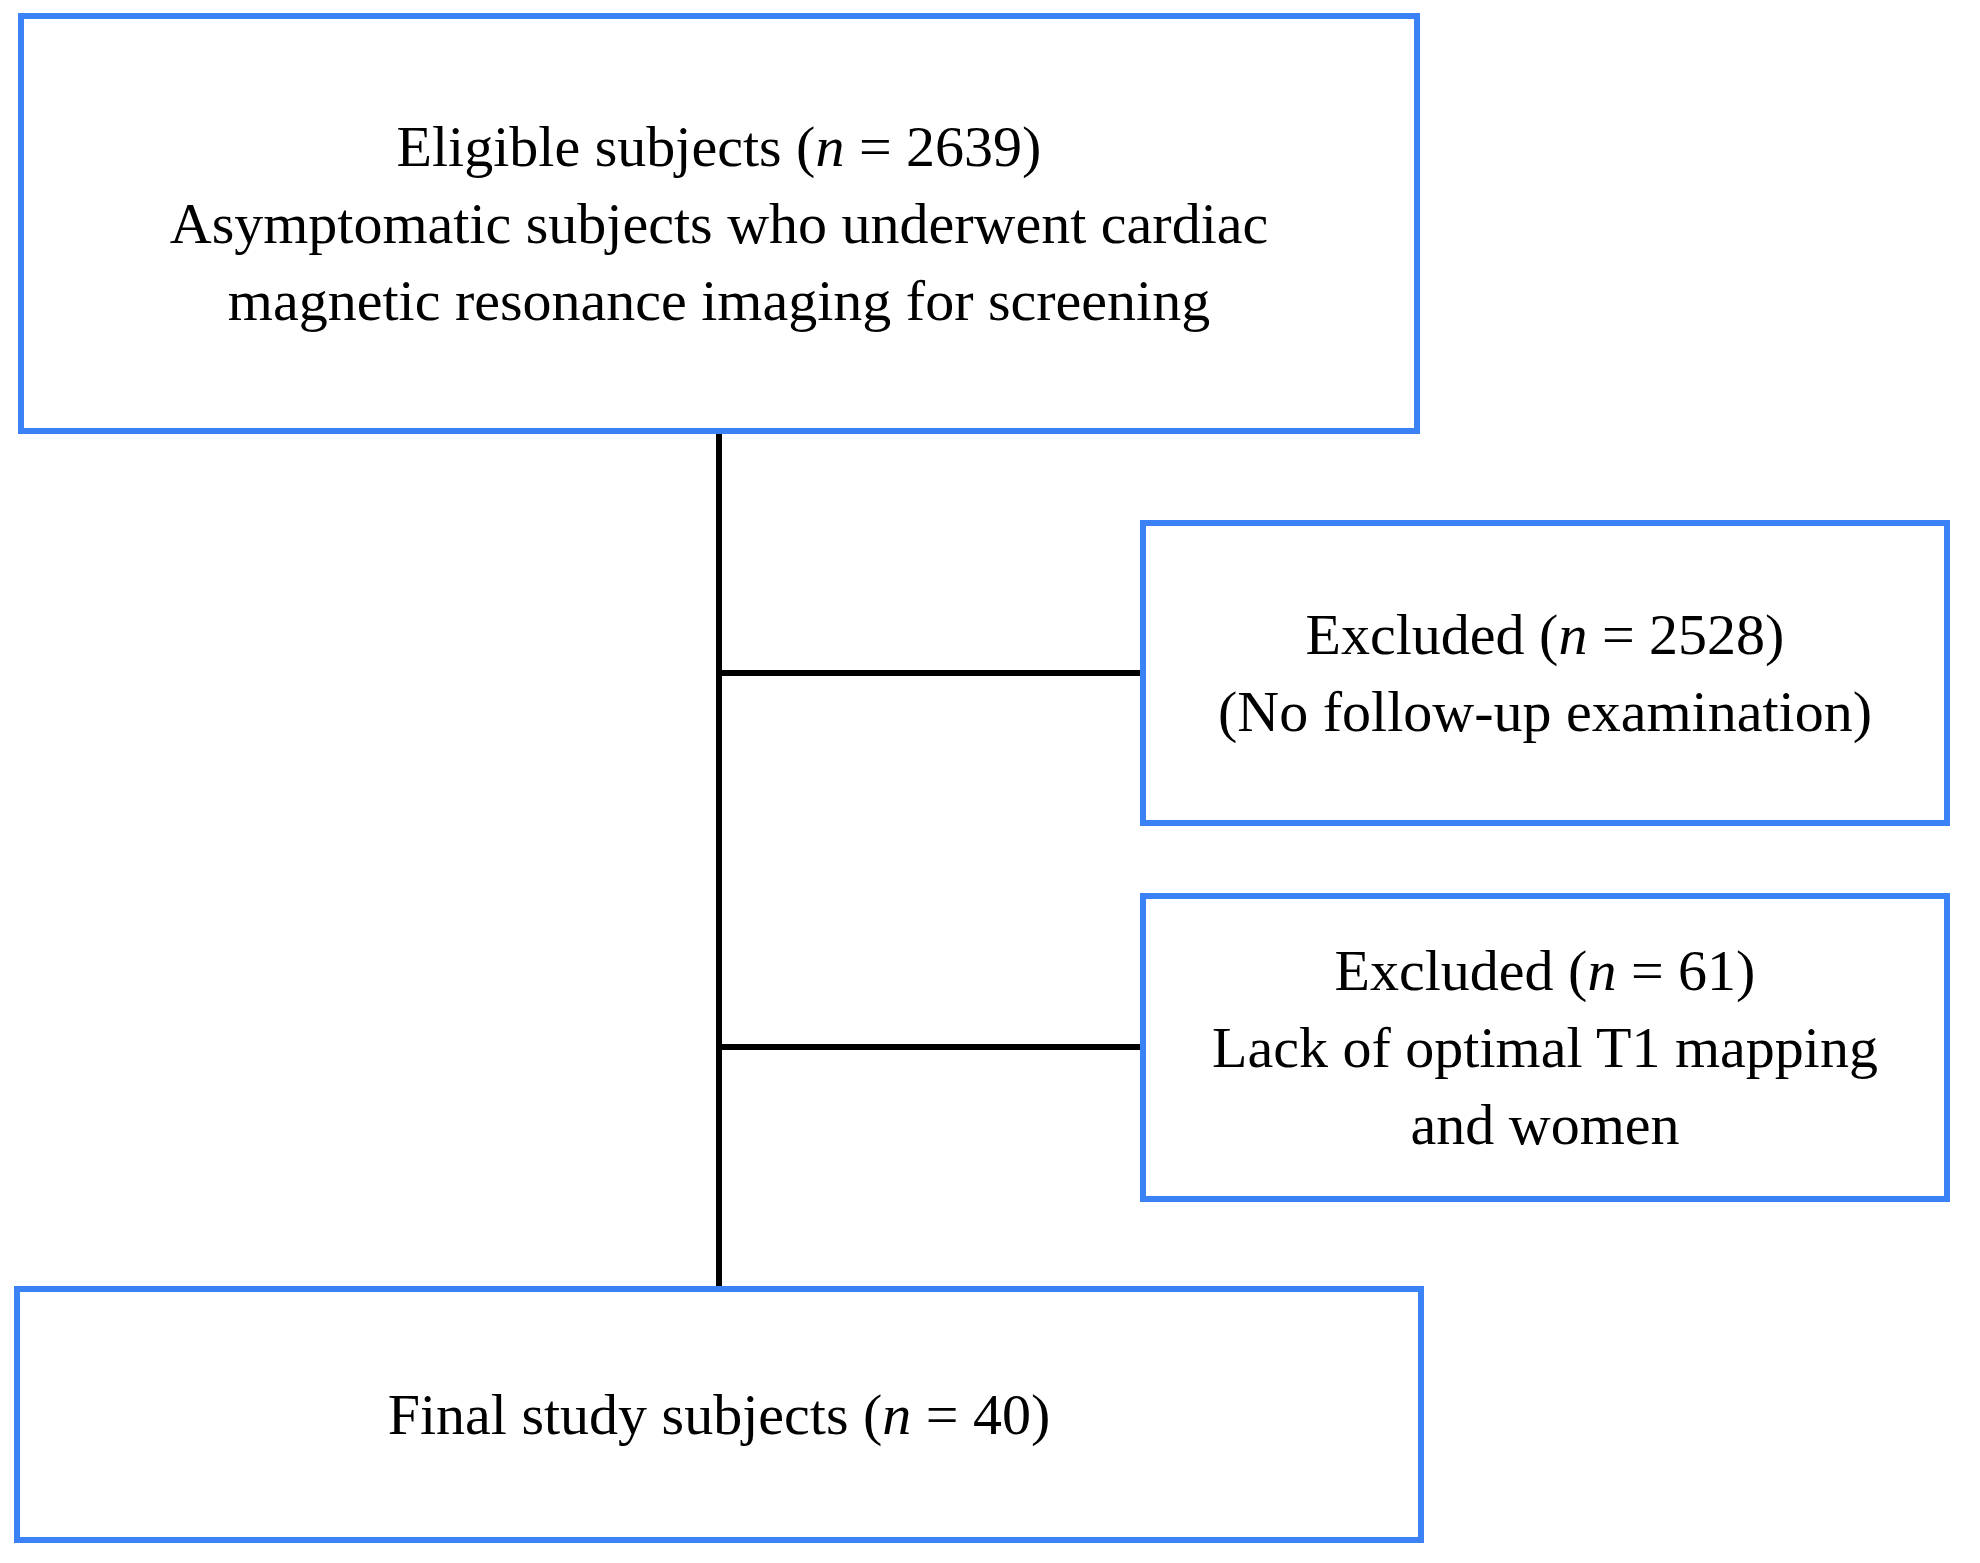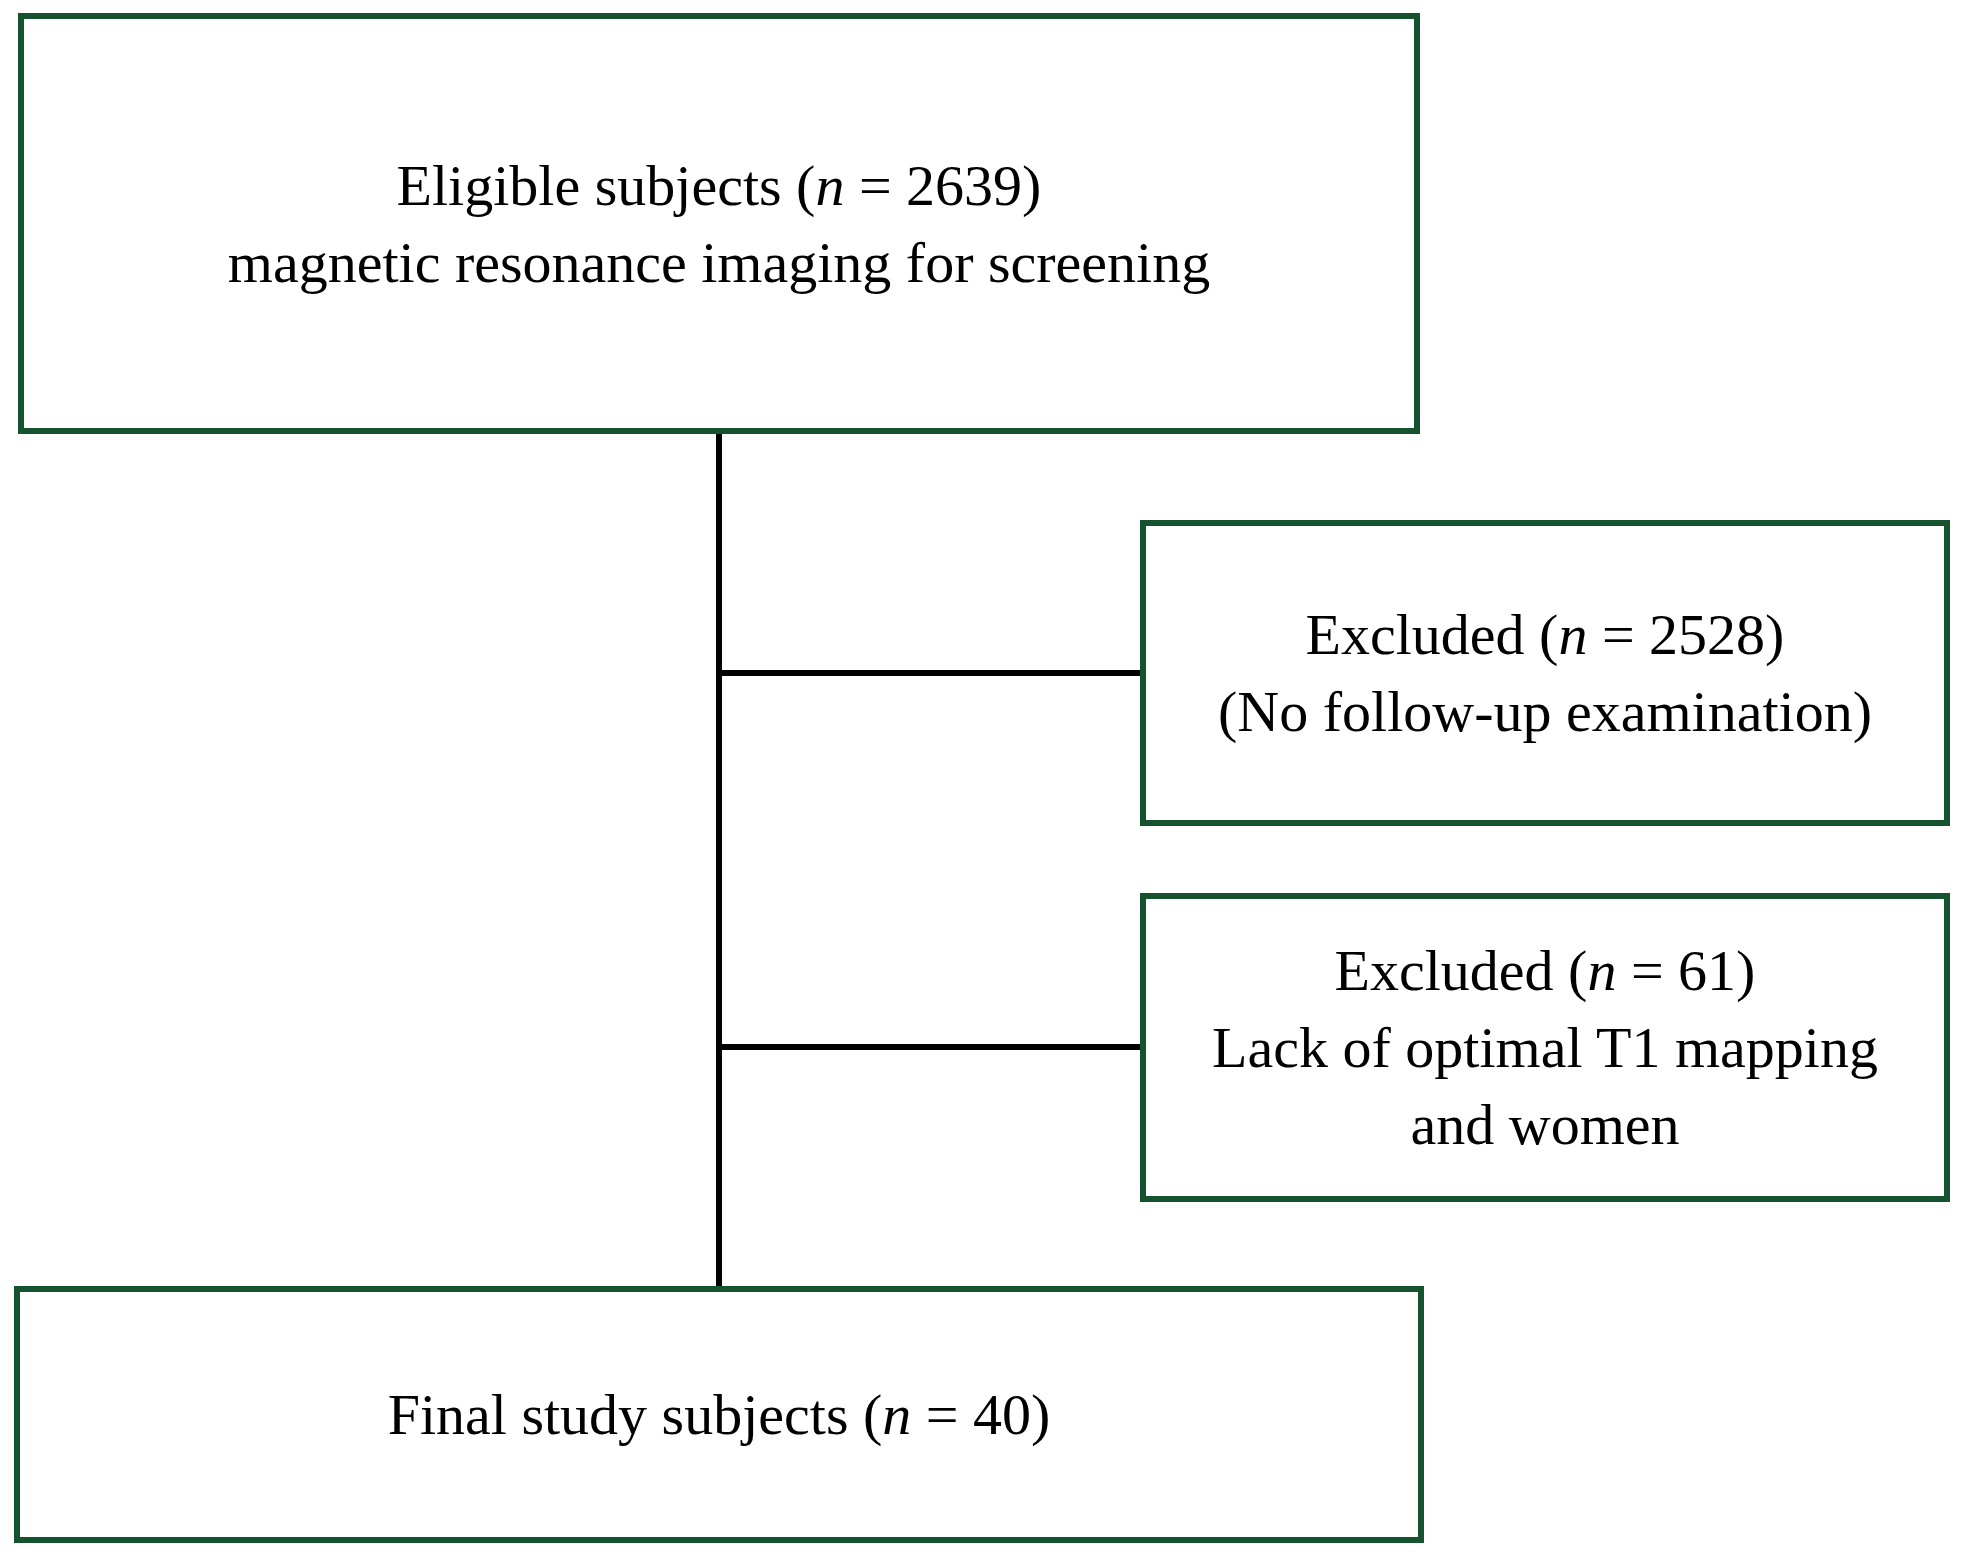--- a/index.html
+++ b/index.html
@@ -12,21 +12,21 @@
     width: 1980px;
     height: 1563px;
     background: #ffffff;
     font-family: "Liberation Serif", "DejaVu Serif", serif;
     color: #000000;
     overflow: hidden;
   }
   .box {
     position: absolute;
     box-sizing: border-box;
-    border: 6px solid #14532d;
+    border: 6px solid #3b82f6;
     background: #ffffff;
     display: flex;
     flex-direction: column;
     justify-content: center;
     align-items: center;
     text-align: center;
   }
   .box .line {
     font-size: 58px;
     line-height: 77px;
@@ -51,20 +51,21 @@
   .conn-h1        { left: 722px;  top: 670px;  width: 418px;  height: 6px; }
   .conn-h2        { left: 722px;  top: 1044px; width: 418px;  height: 6px; }
 </style>
 </head>
 <body>
 
 <div class="canvas">
 
   <div class="box box-eligible">
     <div class="line"><span>Eligible subjects (</span><span class="nvar">n</span><span> = 2639)</span></div>
+    <div class="line">Asymptomatic subjects who underwent cardiac</div>
     <div class="line">magnetic resonance imaging for screening</div>
   </div>
 
   <div class="connector conn-vertical"></div>
   <div class="connector conn-h1"></div>
   <div class="connector conn-h2"></div>
 
   <div class="box box-excluded1">
     <div class="line"><span>Excluded (</span><span class="nvar">n</span><span> = 2528)</span></div>
     <div class="line">(No follow-up examination)</div>

